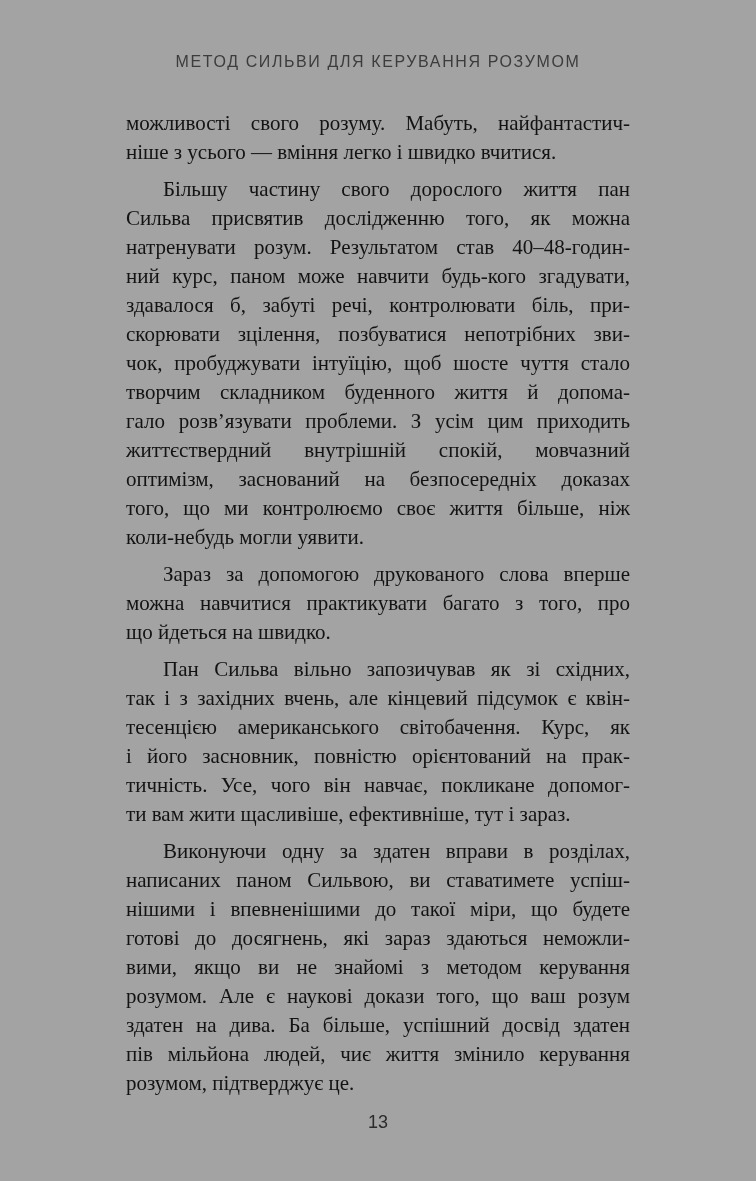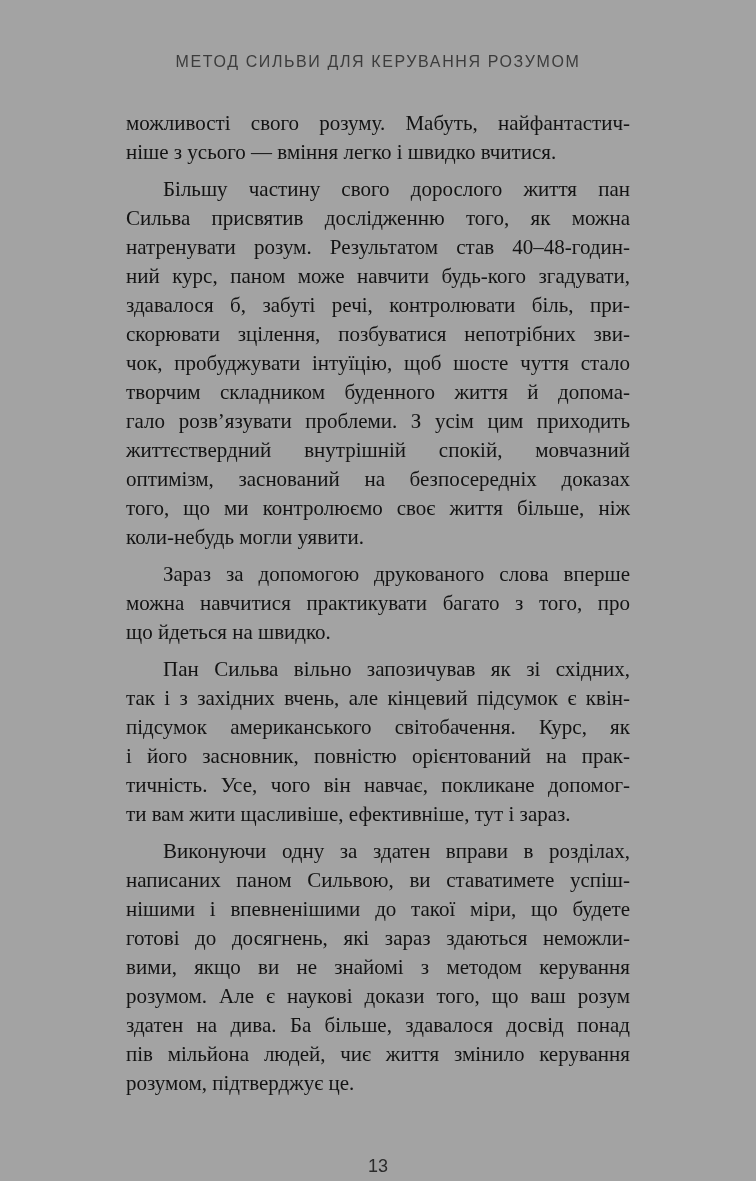--- a/index.html
+++ b/index.html
@@ -46,21 +46,20 @@
   .folio {
     position: absolute;
     top: 1112px;
     left: 0;
     right: 0;
     text-align: center;
     font-family: "Liberation Sans", sans-serif;
     font-size: 18px;
     font-weight: 400;
     color: #2b2b2b;
-    margin-top: 44px;
   }
 </style>
 </head>
 <body>
 
 <div class="page">
   <div class="running-title">МЕТОД СИЛЬВИ ДЛЯ КЕРУВАННЯ РОЗУМОМ</div>
 
   <div class="text-block">
       <div class="para">
@@ -83,32 +82,32 @@
         <div class="line last">коли-небудь могли уявити.</div>
       </div>
       <div class="para indent">
         <div class="line">Зараз за допомогою друкованого слова вперше</div>
         <div class="line">можна навчитися практикувати багато з того, про</div>
         <div class="line last">що йдеться на швидко.</div>
       </div>
       <div class="para indent">
         <div class="line">Пан Сильва вільно запозичував як зі східних,</div>
         <div class="line">так і з західних вчень, але кінцевий підсумок є квін-</div>
-        <div class="line">підсумок американського світобачення. Курс, як</div>
+        <div class="line">тесенцією американського світобачення. Курс, як</div>
         <div class="line">і його засновник, повністю орієнтований на прак-</div>
         <div class="line">тичність. Усе, чого він навчає, покликане допомог-</div>
         <div class="line last">ти вам жити щасливіше, ефективніше, тут і зараз.</div>
       </div>
       <div class="para indent">
         <div class="line">Виконуючи одну за здатен вправи в розділах,</div>
         <div class="line">написаних паном Сильвою, ви ставатимете успіш-</div>
         <div class="line">нішими і впевненішими до такої міри, що будете</div>
         <div class="line">готові до досягнень, які зараз здаються неможли-</div>
         <div class="line">вими, якщо ви не знайомі з методом керування</div>
         <div class="line">розумом. Але є наукові докази того, що ваш розум</div>
-        <div class="line">здатен на дива. Ба більше, здавалося досвід понад</div>
+        <div class="line">здатен на дива. Ба більше, успішний досвід здатен</div>
         <div class="line">пів мільйона людей, чиє життя змінило керування</div>
         <div class="line last">розумом, підтверджує це.</div>
       </div>
     </div>
 
   <div class="folio">13</div>
 </div>
 
 </body></html>

